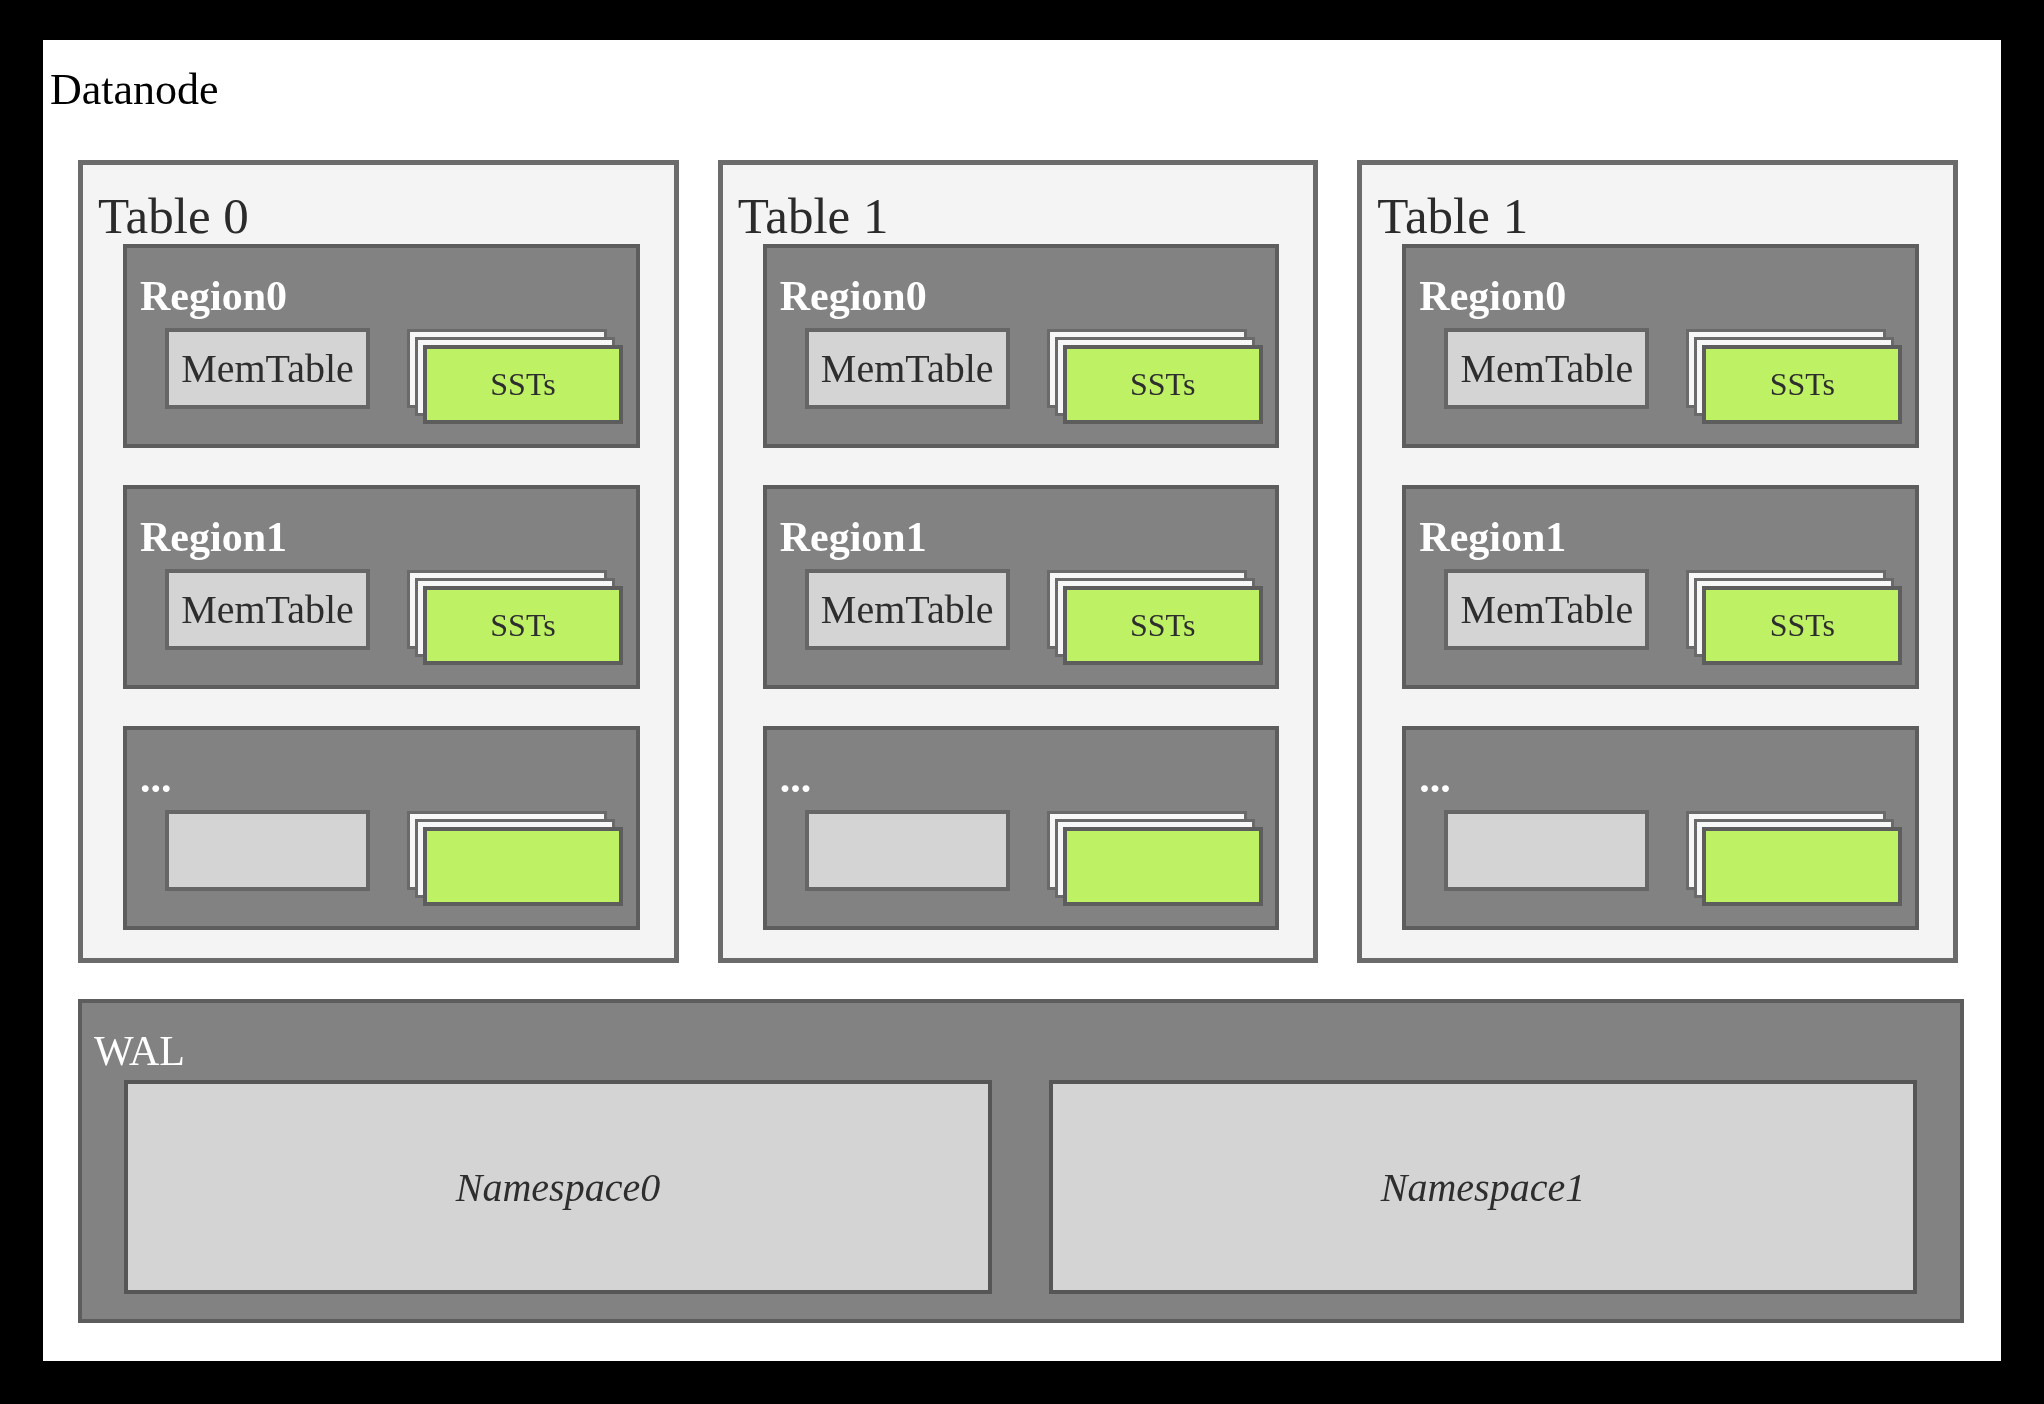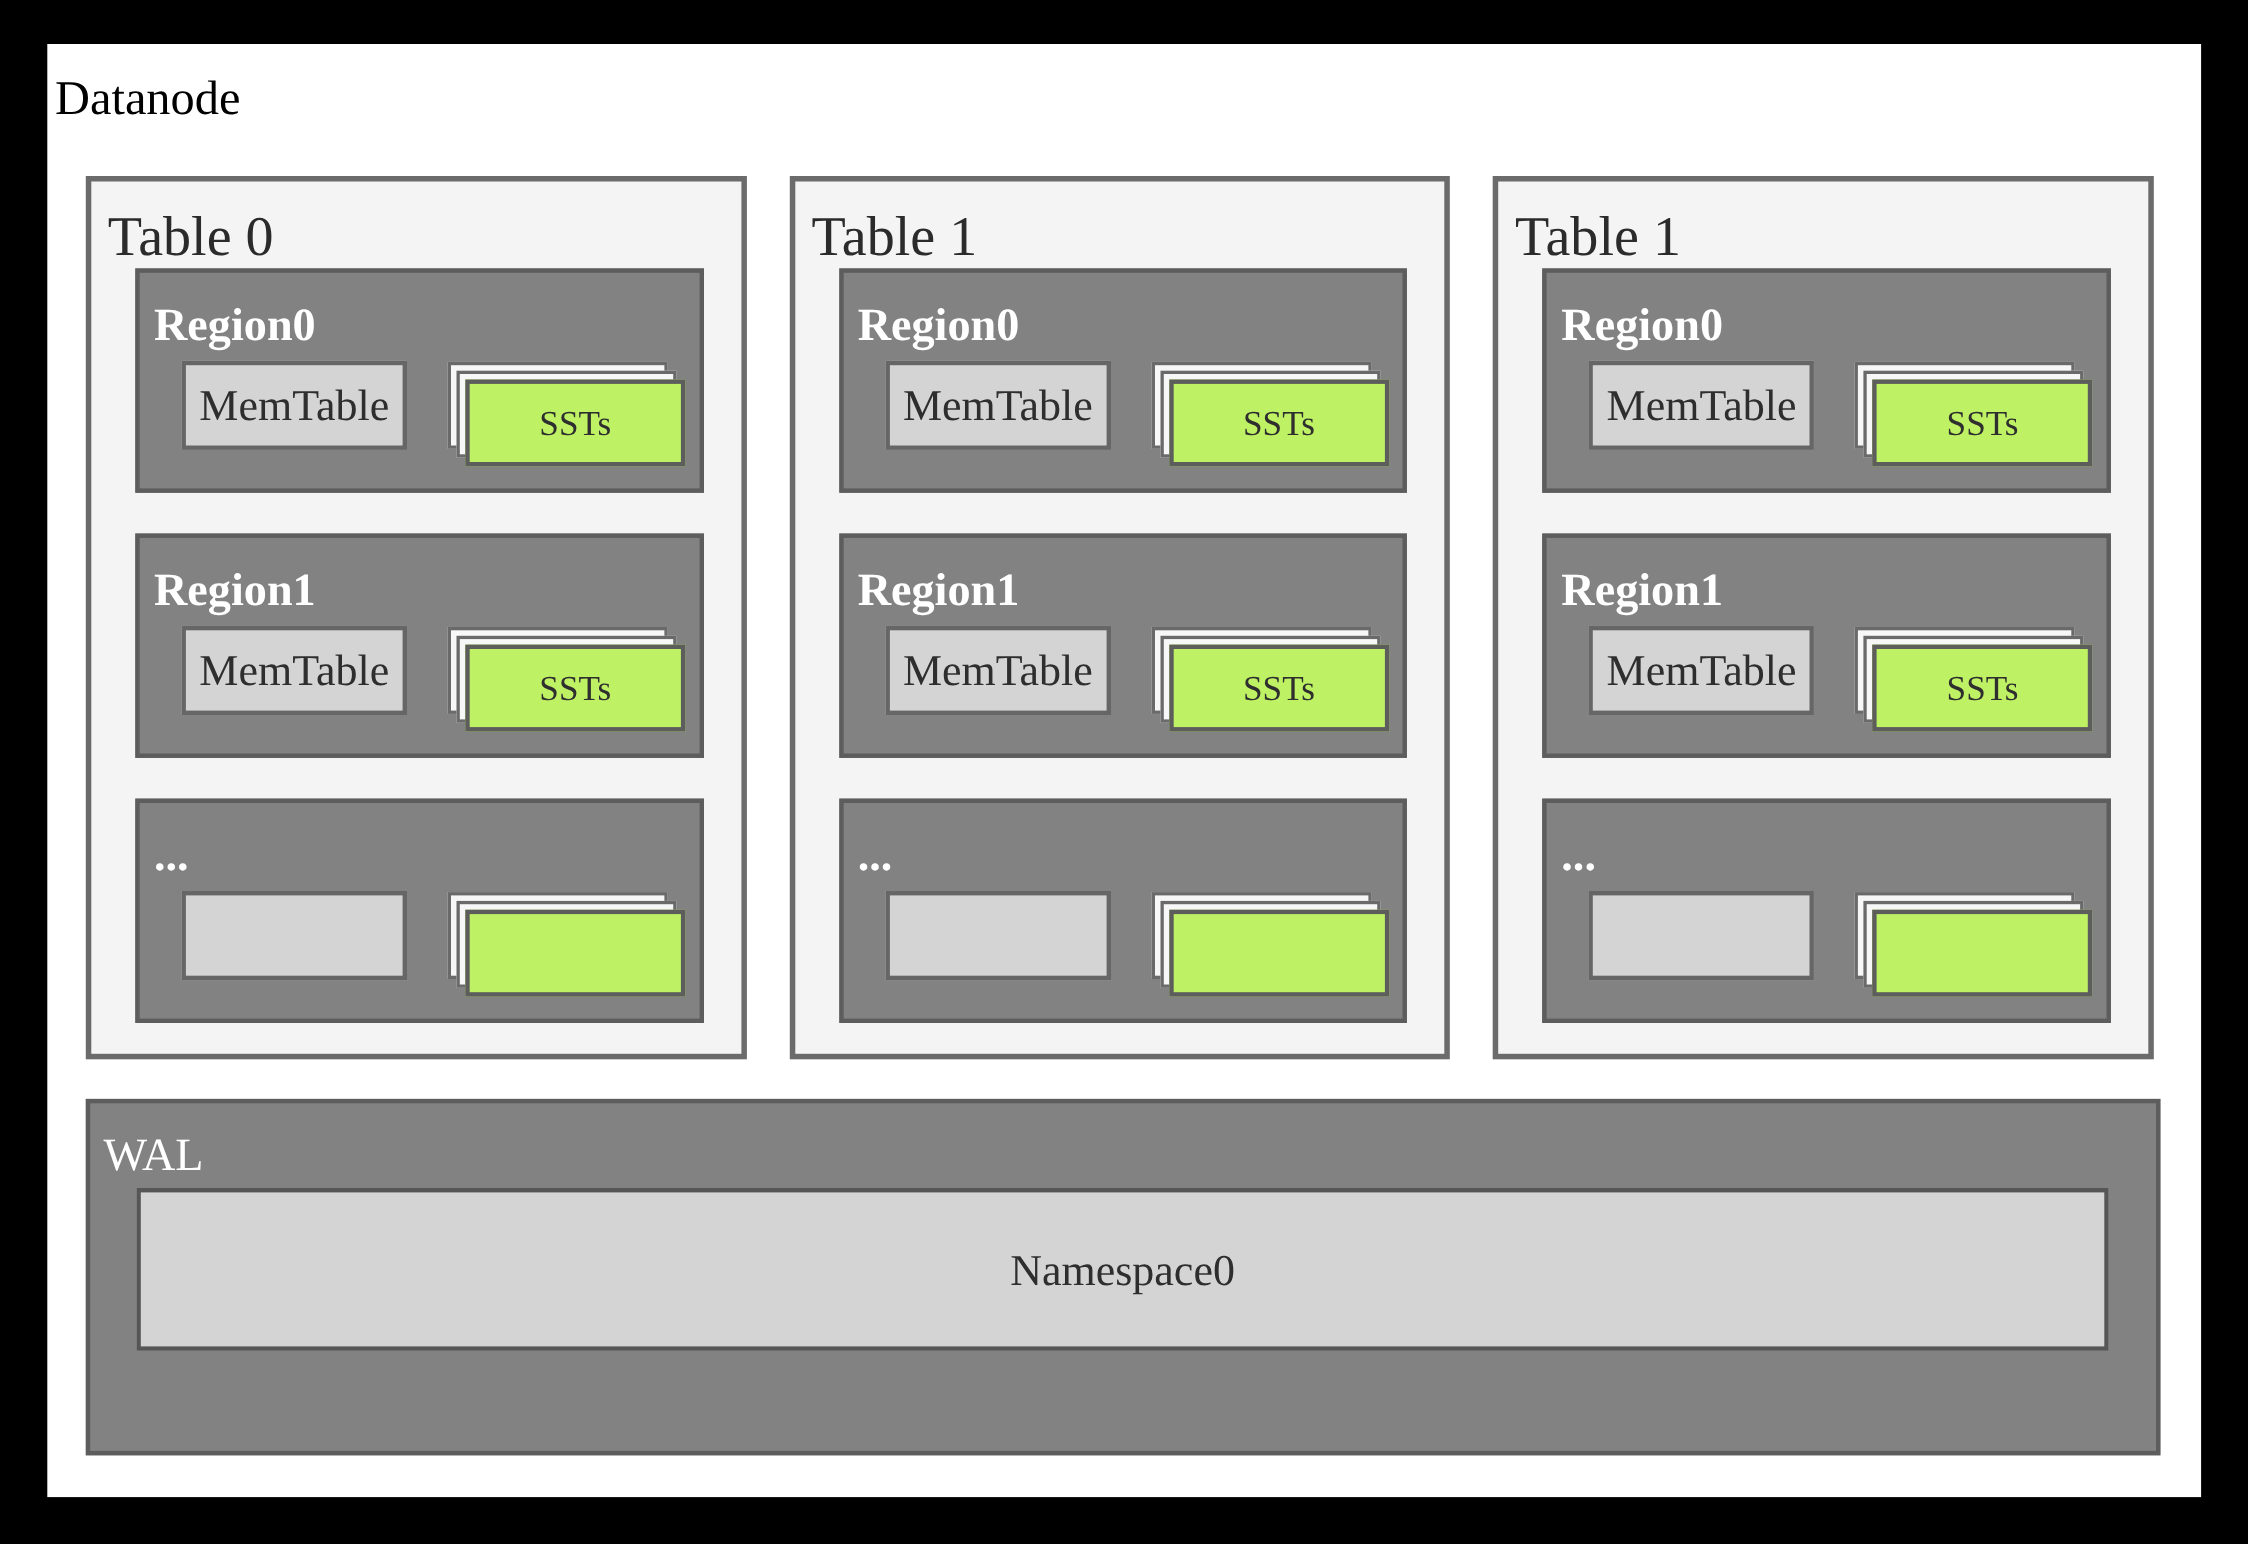--- a/index.html
+++ b/index.html
@@ -119,26 +119,26 @@
     white-space:nowrap;
   }
   .namespaces-row{
     position:absolute;
     left:42px;right:43px;top:77px;
     display:flex;
     gap:57px;
   }
   .namespace-box{
     flex:1 1 0;
-    height:148px;
+    height:214px;
     background:#d4d4d4;
     border:4px solid #565656;
     box-sizing:border-box;
     display:flex;align-items:center;justify-content:center;
-    font-size:40px;color:#2e2e2e;
+    font-size:40px;color:#2e2e2e;font-style:italic;
   }
 </style>
 </head>
 <body>
 
 <div class="canvas">
   <div class="diagram-title">Datanode</div>
 
   <div class="tables-row">
   <div class="table-box">
@@ -245,16 +245,17 @@
   </div>
 </div>
   </div>
 </div>
 
   <div class="wal-box">
     <div class="wal-title">WAL</div>
     <div class="namespaces-row">
   <div class="namespace-box">Namespace0</div>
 
+  <div class="namespace-box">Namespace1</div>
 
 </div>
   </div>
 </div>
 
 </body></html>

